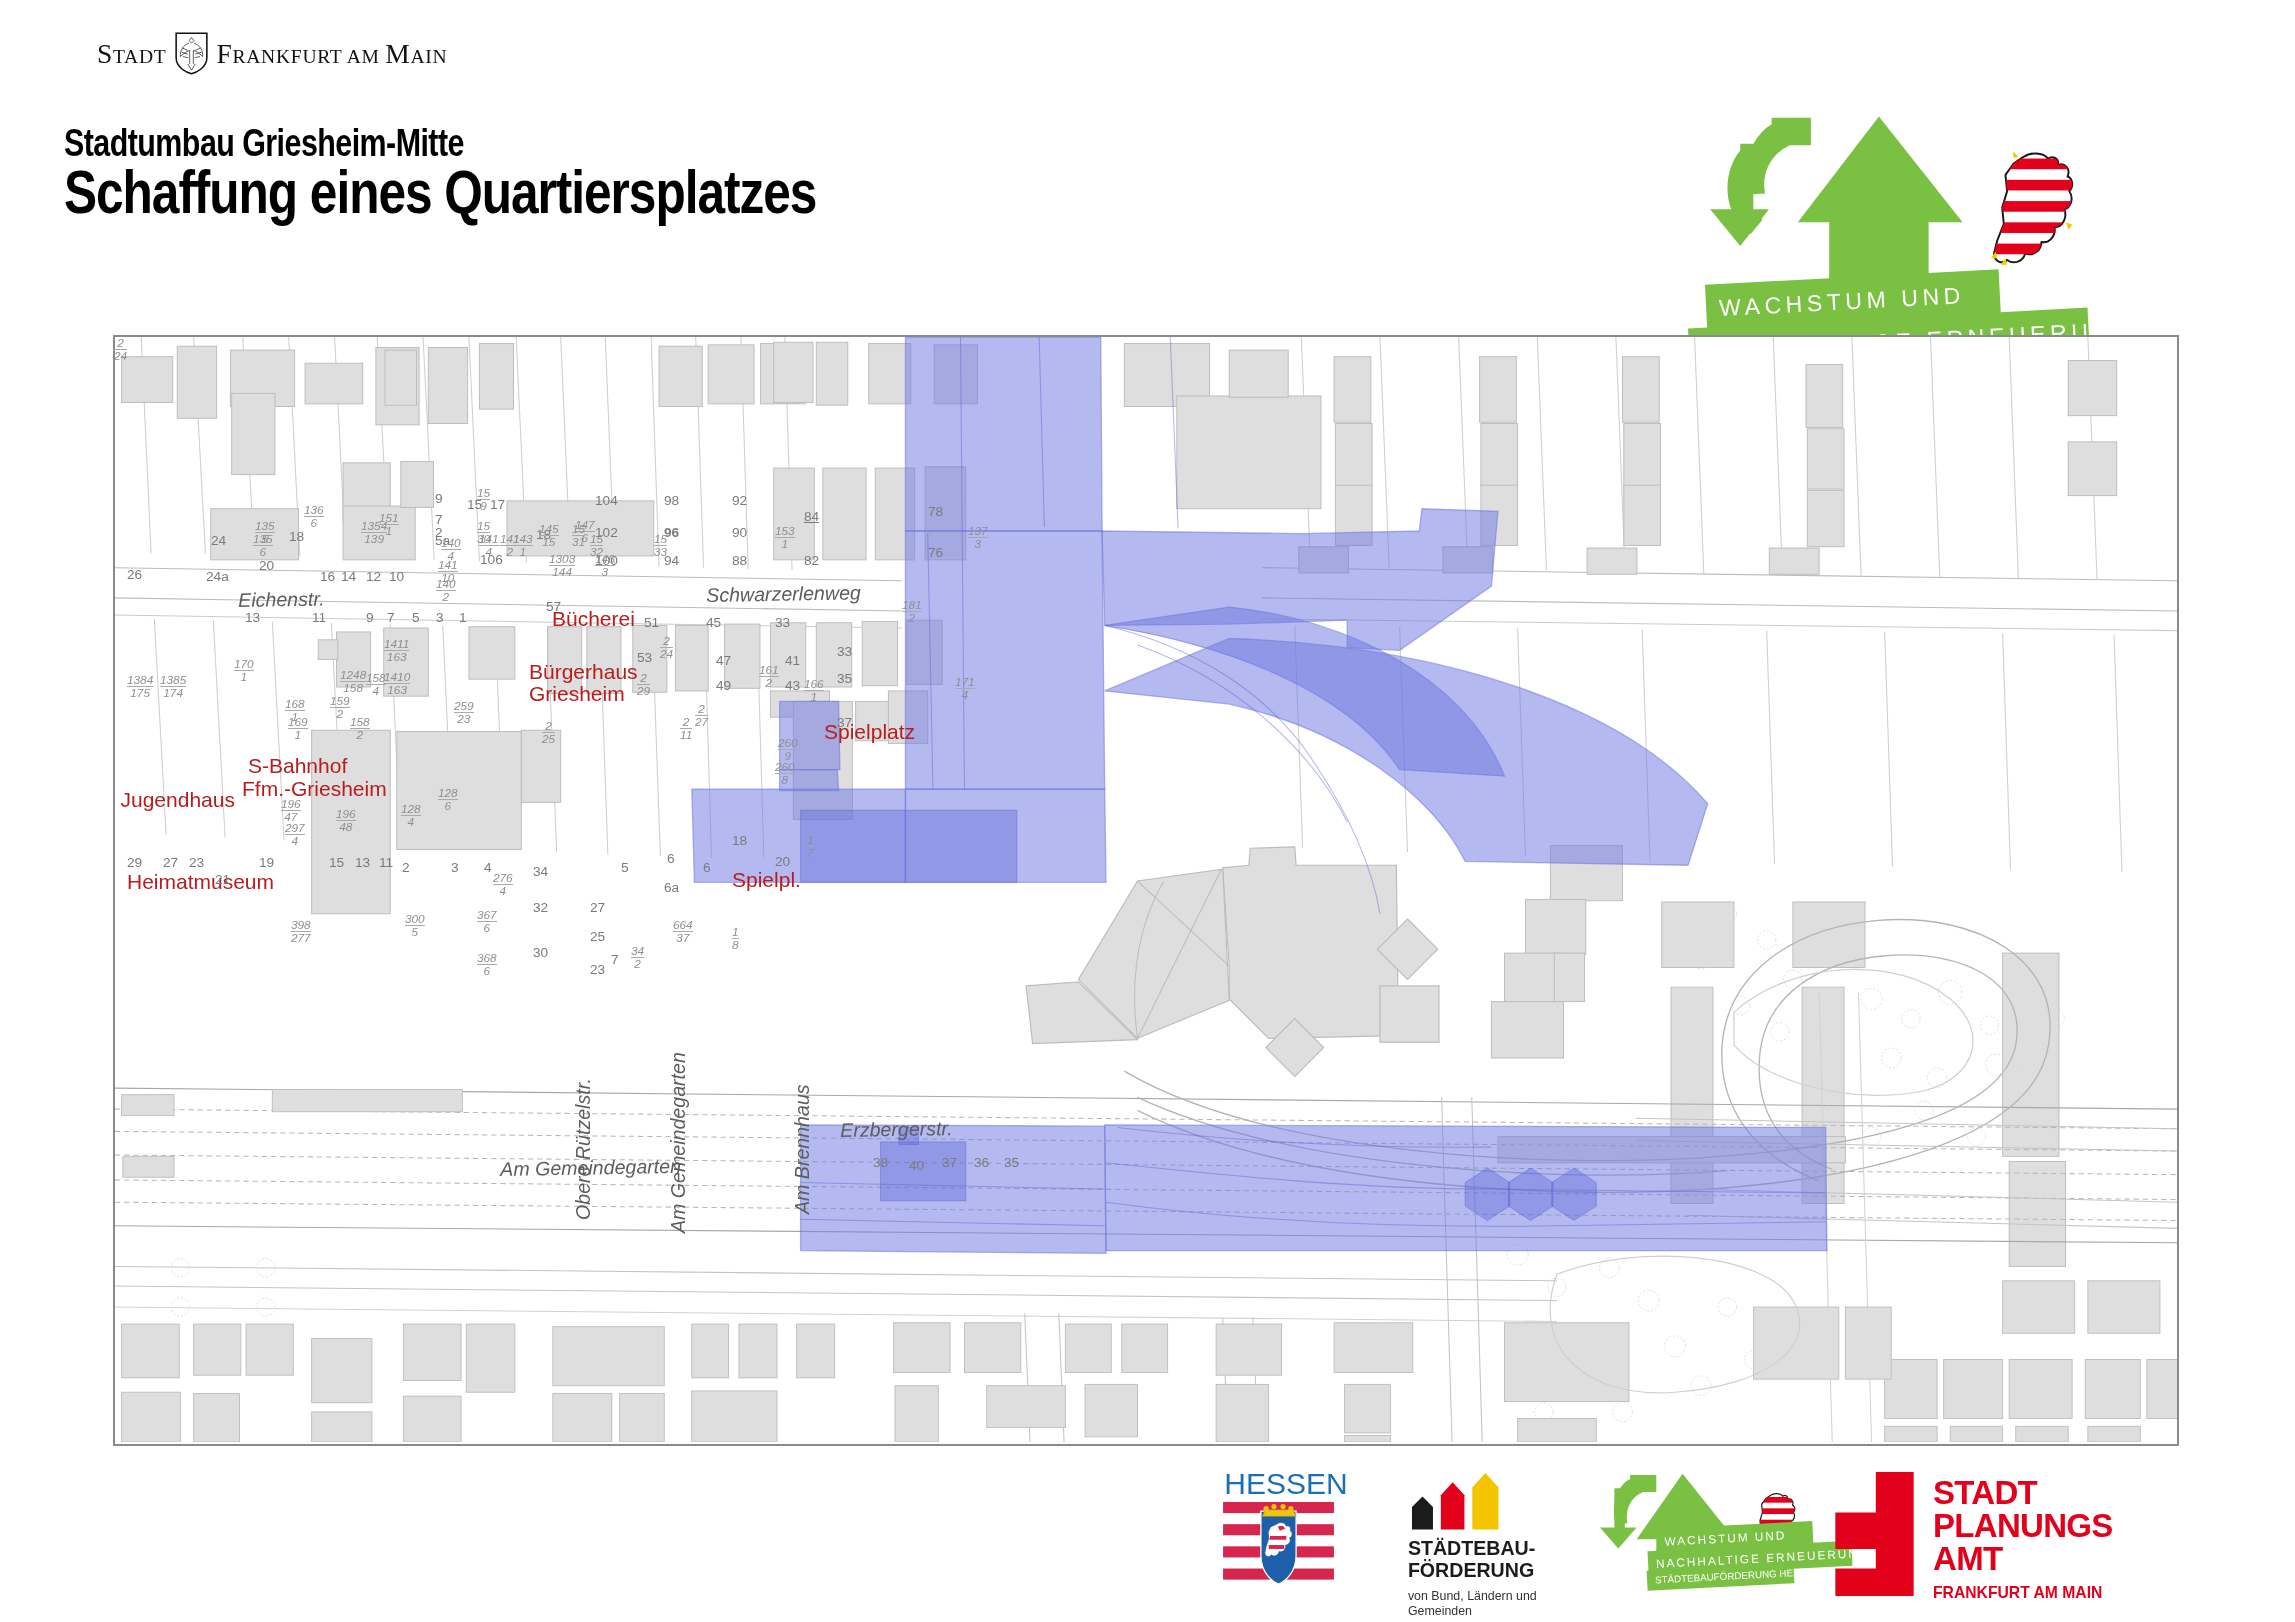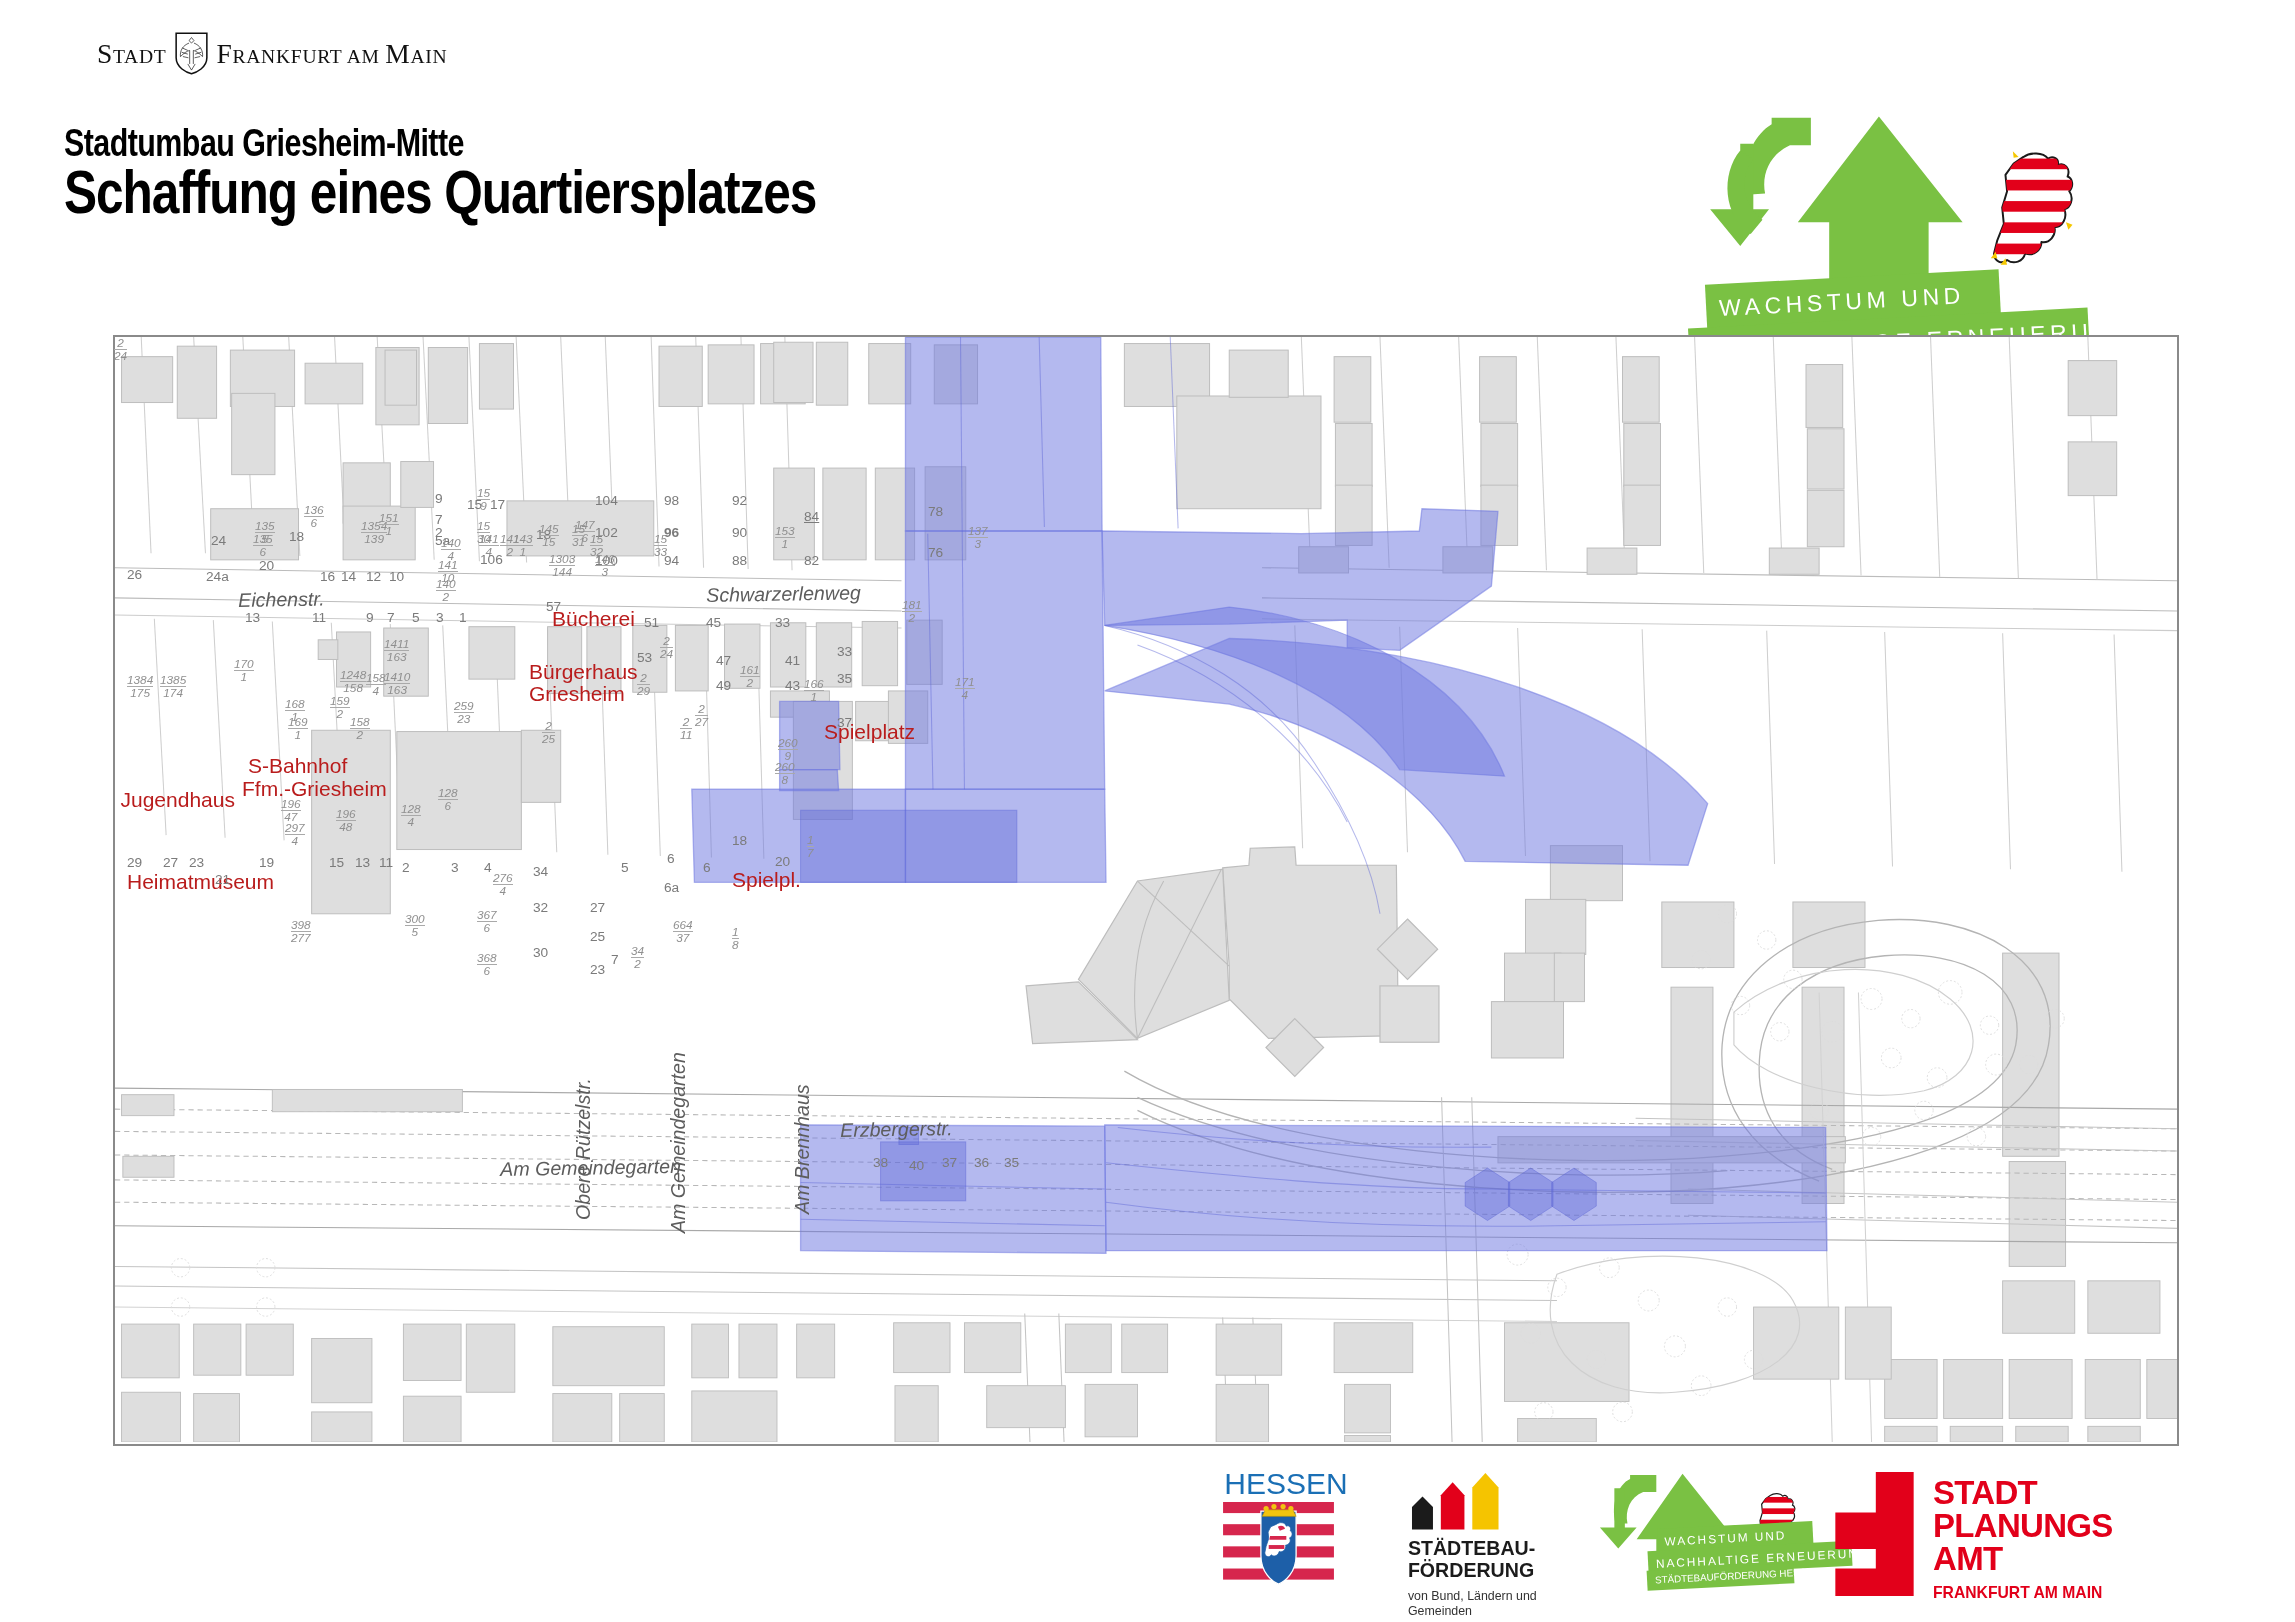--- a/index.html
+++ b/index.html
@@ -726,21 +726,21 @@
       <b>25</b>
     </div>
     <div class="maplabel frac" style="left: 566px; top: 379px;">
       <i>2</i>
       <b>11</b>
     </div>
     <div class="maplabel frac" style="left: 788px; top: 262px;">
       <i>181</i>
       <b>2</b>
     </div>
-    <div class="maplabel frac" style="left: 626px; top: 327px;">
+    <div class="maplabel frac" style="left: 645px; top: 327px;">
       <i>161</i>
       <b>2</b>
     </div>
     <div class="maplabel frac" style="left: 690px; top: 341px;">
       <i>166</i>
       <b>1</b>
     </div>
     <div class="maplabel frac" style="left: 841px; top: 339px;">
       <i>171</i>
       <b>4</b>

